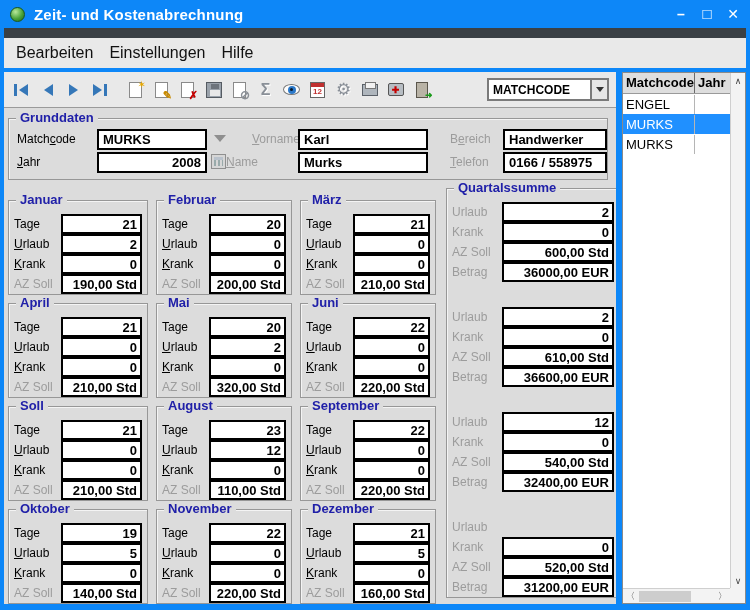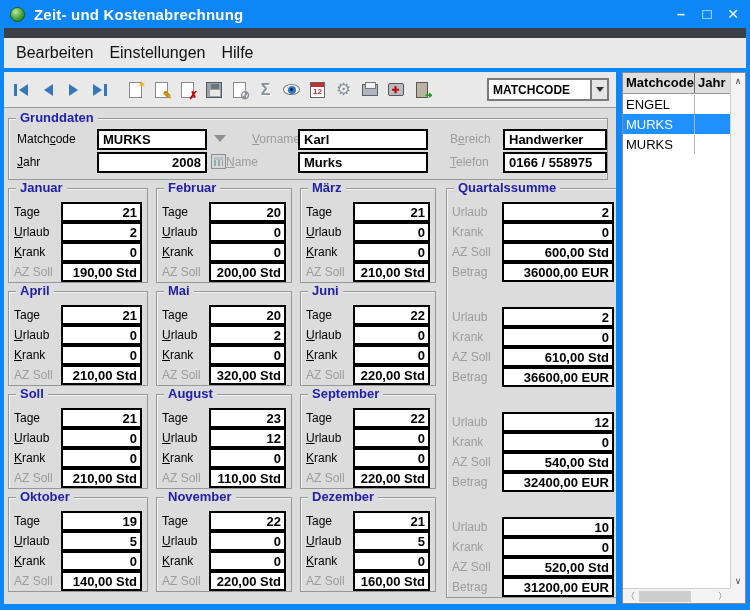--- a/index.html
+++ b/index.html
@@ -78,21 +78,21 @@
   .glabel { font-size:12px; color:#000; }
   .gfield { position:absolute; height:21px; border:2px solid #000; background:#fff; font-weight:bold; font-size:13px; display:flex; align-items:center; padding:0 4px; white-space:nowrap; overflow:hidden; }
   .gfield.num { justify-content:flex-end; }
   .drop-tri { position:absolute; width:0; height:0; border-left:6px solid transparent; border-right:6px solid transparent; border-top:7px solid #8f8f8f; }
   .calc { position:absolute; width:15px; height:15px; background:#d6d6d6; border:1px solid #8f8f8f; }
   .calc::before { content:""; position:absolute; top:2px; left:2px; right:2px; height:3px; background:#b9c2cc; }
   .calc::after { content:""; position:absolute; bottom:2px; left:2px; right:2px; height:6px;
     background: repeating-linear-gradient(90deg,#9aa 0 2px, transparent 2px 4px); }
 
   
-  #months-grid { position:absolute; left:4px; top:80px; display:grid; grid-template-columns:140px 136px 136px; column-gap:6px; row-gap:10px;gap:8px; }
+  #months-grid { position:absolute; left:4px; top:92px; display:grid; grid-template-columns:140px 136px 136px; column-gap:6px; row-gap:10px;gap:8px; }
   .month { position:relative; width:auto; height:95px; padding-top:13px; }
   
   #quartal-box { left:442px; top:80px; width:174px; height:410px;padding-left:40px; }
   .qblock { position:absolute; left:0; right:0; }
   .qblock .flabel { width:50px; }
 
   
   .right-panel { flex:1; background:#fff; border:1px solid #8a8a8a; display:grid; grid-template-columns:1fr 15px; grid-template-rows:1fr 15px; min-width:0; }
   .list-area { overflow:hidden; display:flex; flex-direction:column; }
   .list-header { display:flex; height:21px; background:#dedede; border-bottom:1px solid #9a9a9a; flex:0 0 auto; }
@@ -542,21 +542,20 @@
               </div>
     <div class="frow">
                 <span class="flabel gray lb-bet">Betrag</span>
                 <span class="fieldbox num v-bet">32400,00 EUR</span>
               </div>
   </div>
 
   <div class="qblock" style="top: 328px;">
     <div class="frow">
                 <span class="flabel gray lb-url">Urlaub</span>
-                <span class="fieldbox num v-url">10</span>
               </div>
     <div class="frow">
                 <span class="flabel gray lb-krk">Krank</span>
                 <span class="fieldbox num v-krk">0</span>
               </div>
     <div class="frow">
                 <span class="flabel gray lb-az">AZ Soll</span>
                 <span class="fieldbox num v-az">520,00 Std</span>
               </div>
     <div class="frow">

